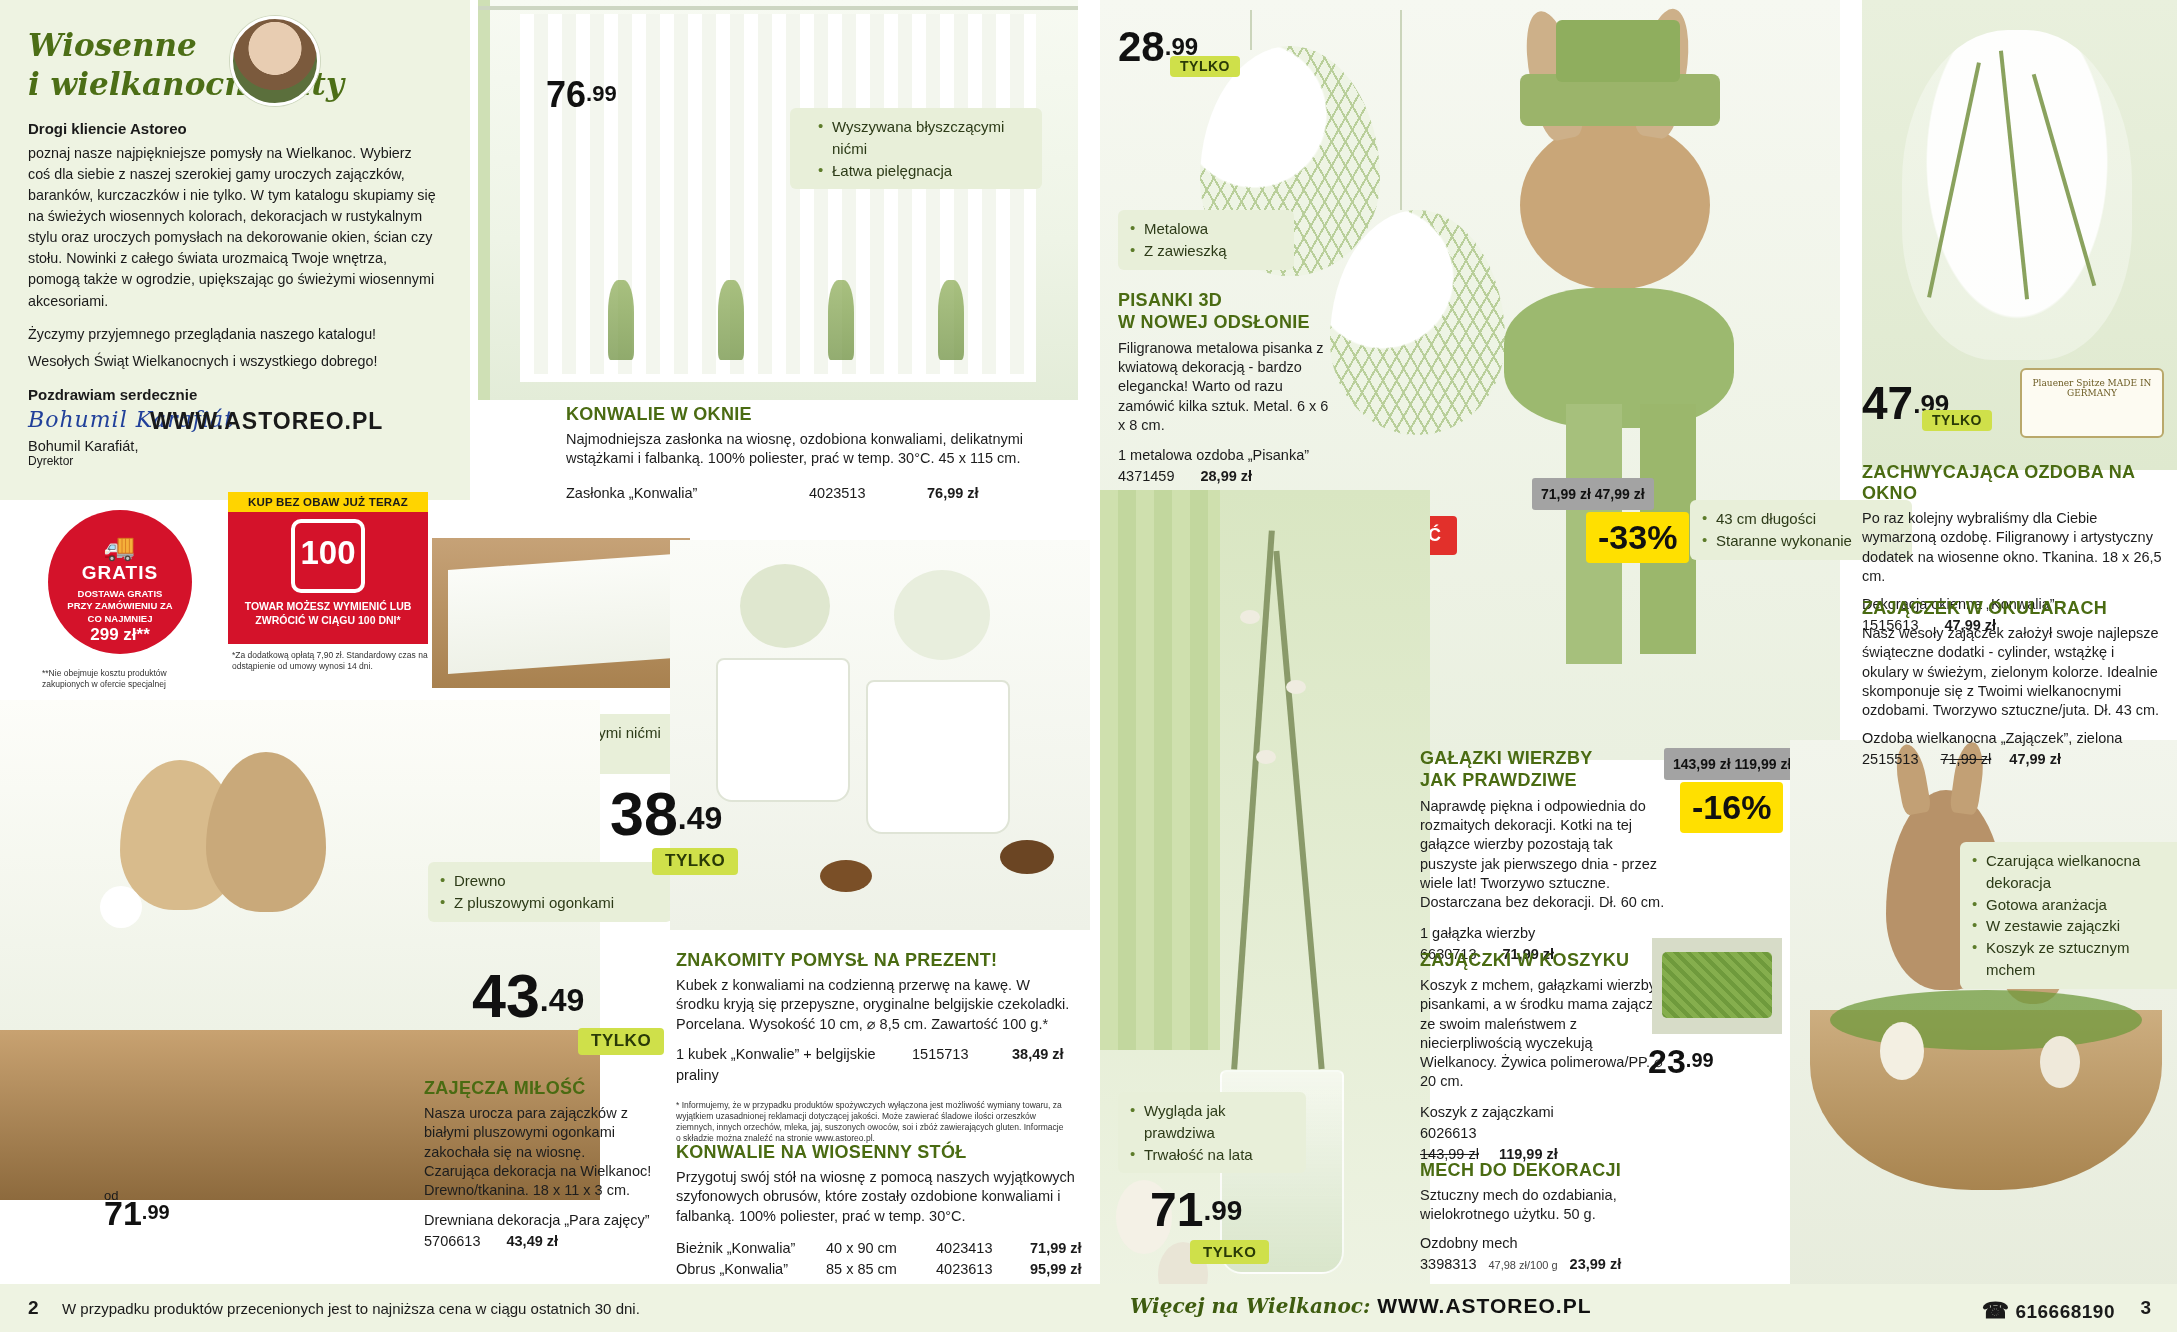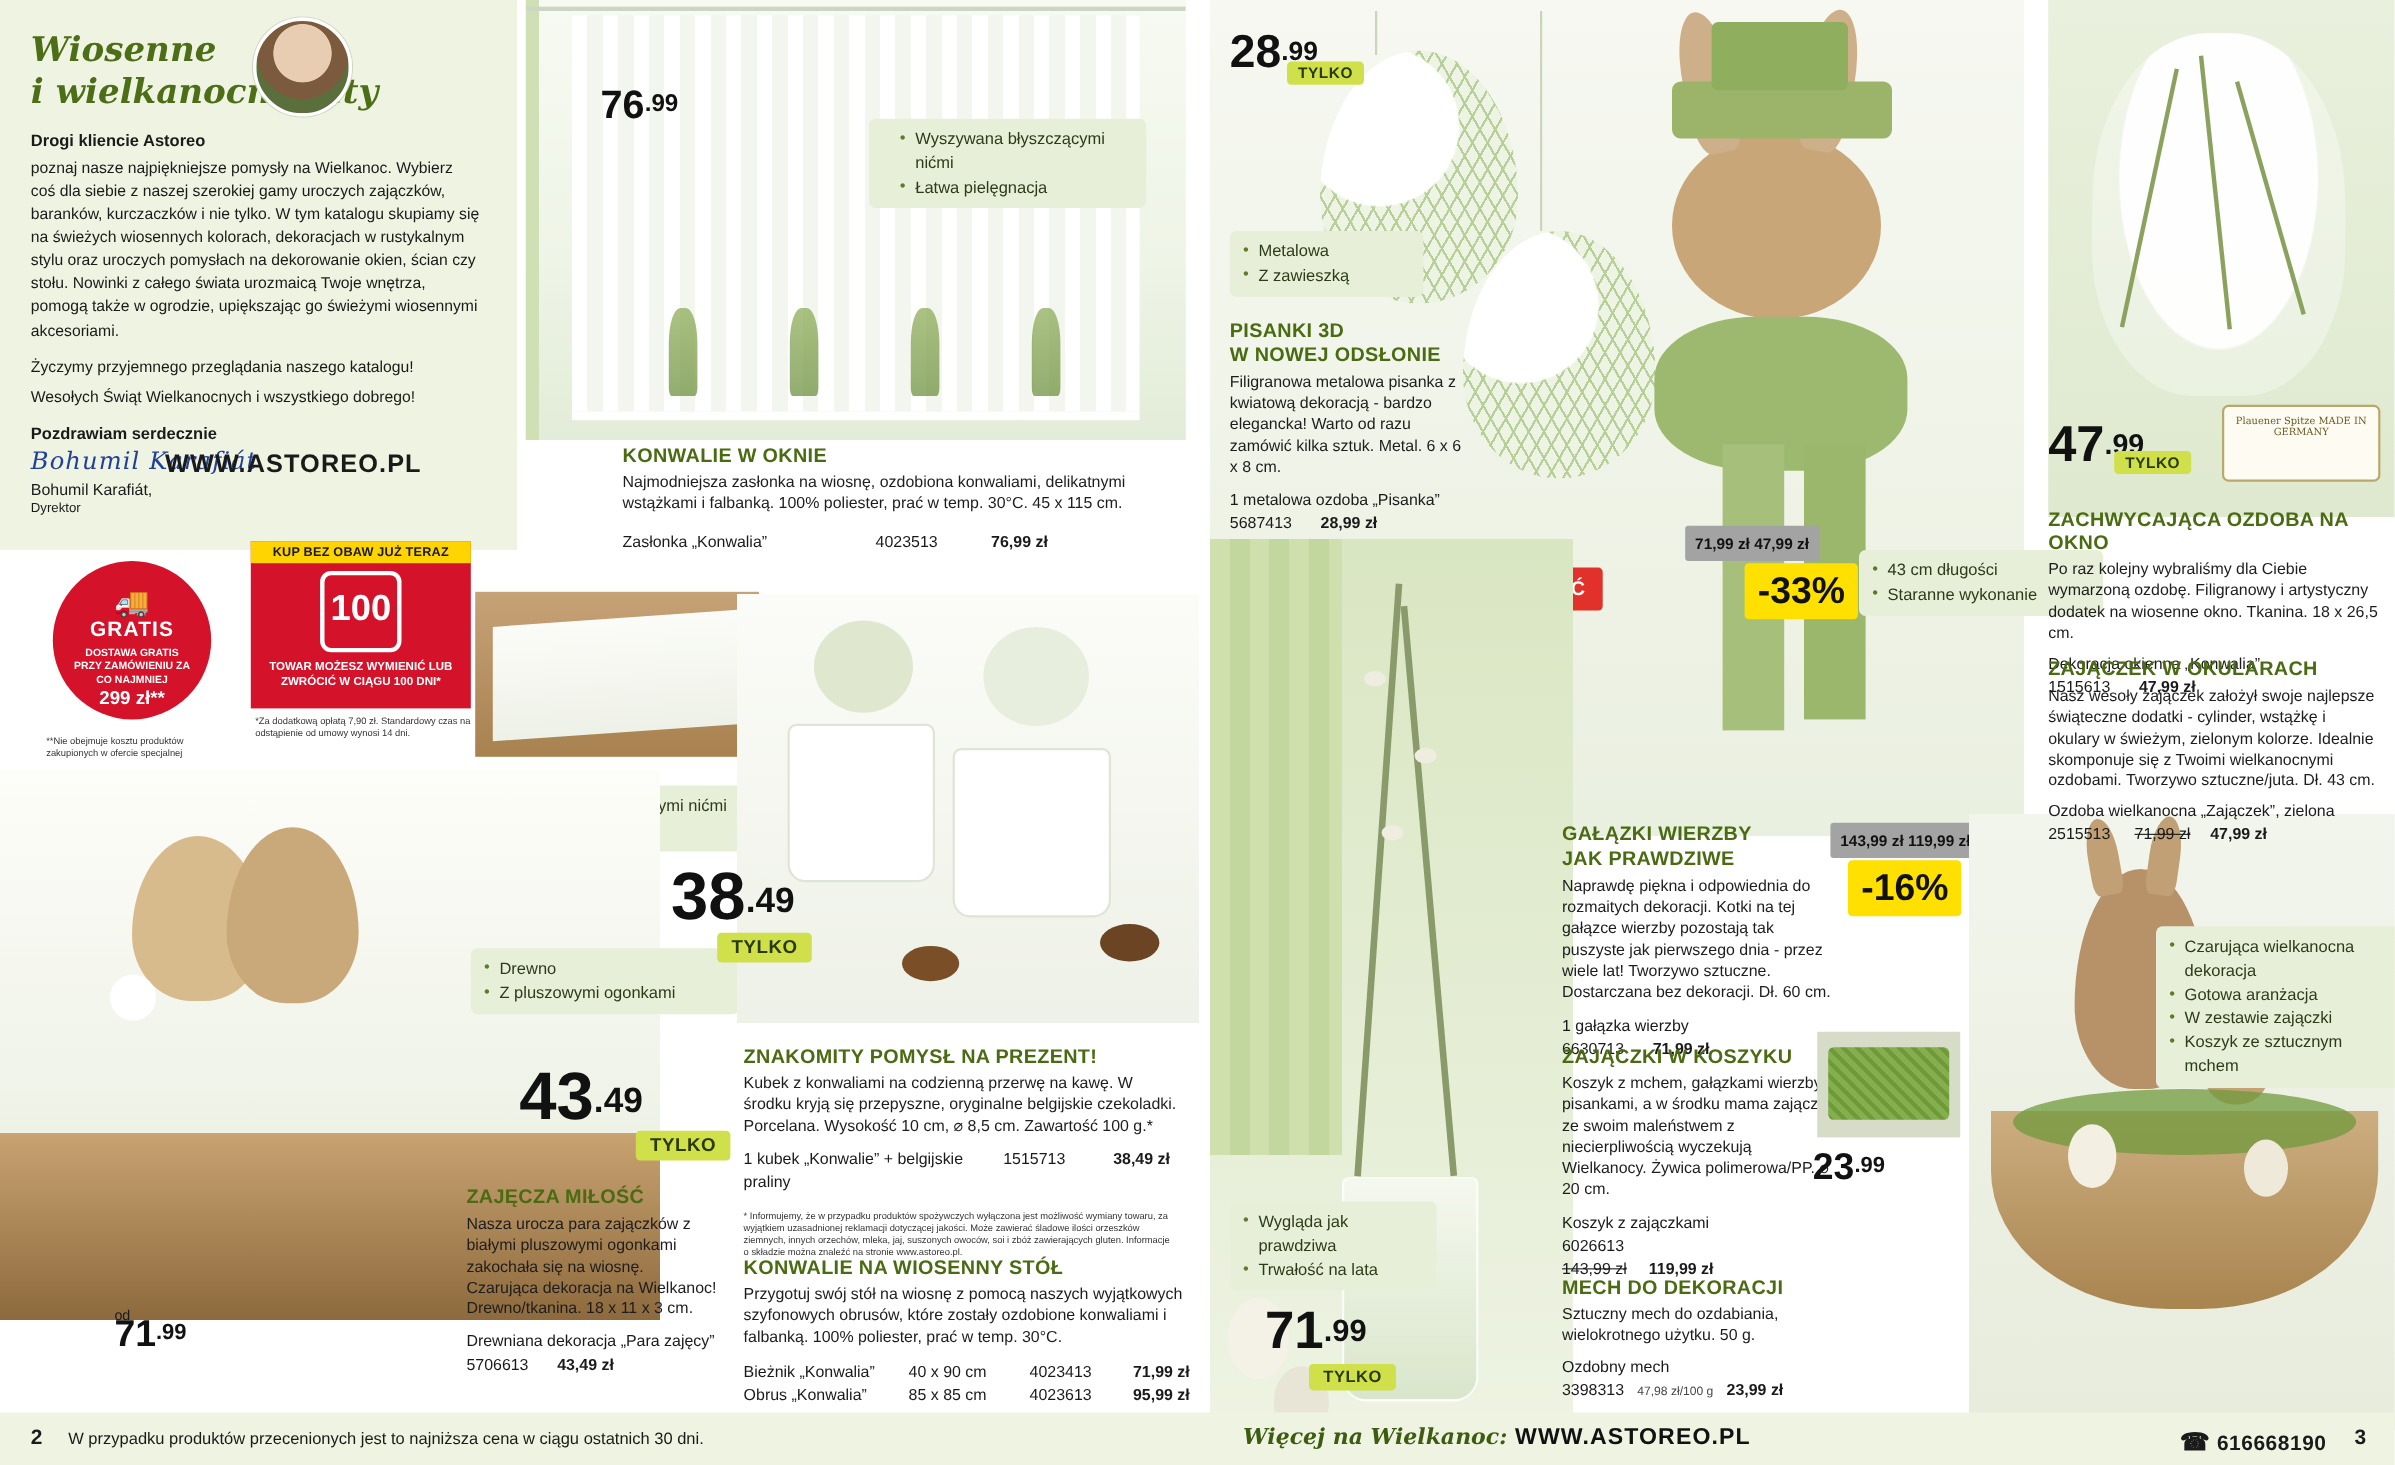--- a/index.html
+++ b/index.html
@@ -181,21 +181,21 @@
   <div class="bigprice abs" style="left:546px;top:78px;">
     <span class="int" style="font-size:36px">76</span><span class="dec" style="font-size:22px">.99</span>
   </div>
   <div class="bullets abs" style="left:790px;top:108px;width:210px;padding-left:28px;">
     <div>Wyszywana błyszczącymi nićmi</div>
     <div>Łatwa pielęgnacja</div>
   </div>
   <div class="abs" style="left:566px;top:404px;width:500px;">
     <div class="headline">KONWALIE W OKNIE</div>
     <div class="body-txt">Najmodniejsza zasłonka na wiosnę, ozdobiona konwaliami, delikatnymi wstążkami i falbanką. 100% poliester, prać w temp. 30°C. 45 x 115 cm.</div>
-    <div class="price-line" style="margin-top:14px;display:flex;gap:15px;">
+    <div class="price-line" style="margin-top:14px;display:flex;gap:28px;">
       <span style="width:215px">Zasłonka „Konwalia”</span>
       <span style="width:90px">4023513</span>
       <span style="font-weight:bold">76,99 zł</span>
     </div>
   </div>
 
   <div class="ph ph-wood" style="left:432px;top:538px;width:258px;height:150px;">
     <div class="abs ph-white" style="left:16px;top:24px;width:226px;height:104px;transform:skewY(-4deg);"></div>
   </div>
   <div class="bullets abs" style="left:424px;top:714px;width:232px;">
@@ -304,21 +304,21 @@
     <div>Z zawieszką</div>
   </div>
   <div class="abs" style="left:1118px;top:290px;width:218px;">
     <div class="headline" style="line-height:1.22">
       <span>PISANKI 3D</span><br>
       <span>W NOWEJ ODSŁONIE</span>
     </div>
     <div class="body-txt">Filigranowa metalowa pisanka z kwiatową dekoracją - bardzo elegancka! Warto od razu zamówić kilka sztuk. Metal. 6 x 6 x 8 cm.</div>
     <div class="price-line" style="margin-top:10px">1 metalowa ozdoba „Pisanka”</div>
     <div class="price-line">
-      <span>5687413</span>
+      <span>4371459</span>
       <span style="font-weight:bold;margin-left:22px">28,99 zł</span>
     </div>
   </div>
 
   <div class="abs" style="left:1340px;top:516px;">
     <span class="nowosc">NOWOŚĆ</span>
   </div>
 
   <div class="abs" style="left:1532px;top:478px;">
     <span class="oldnew">71,99 zł 47,99 zł</span>

